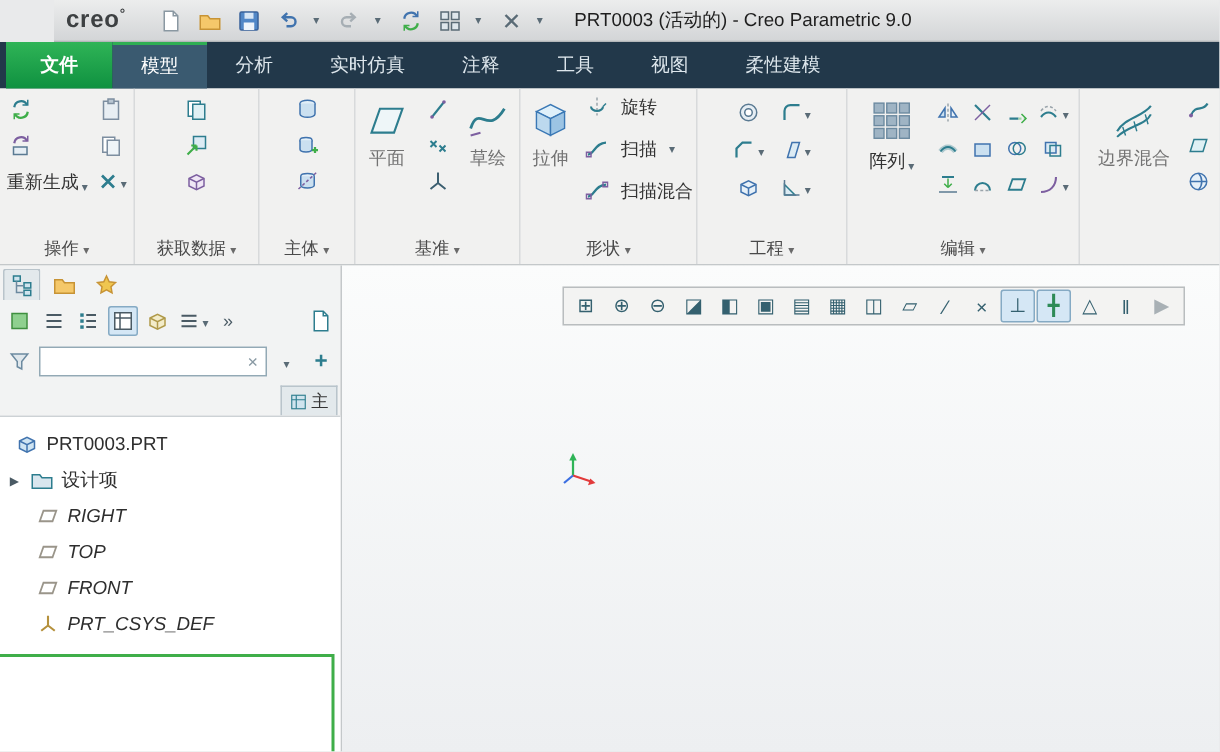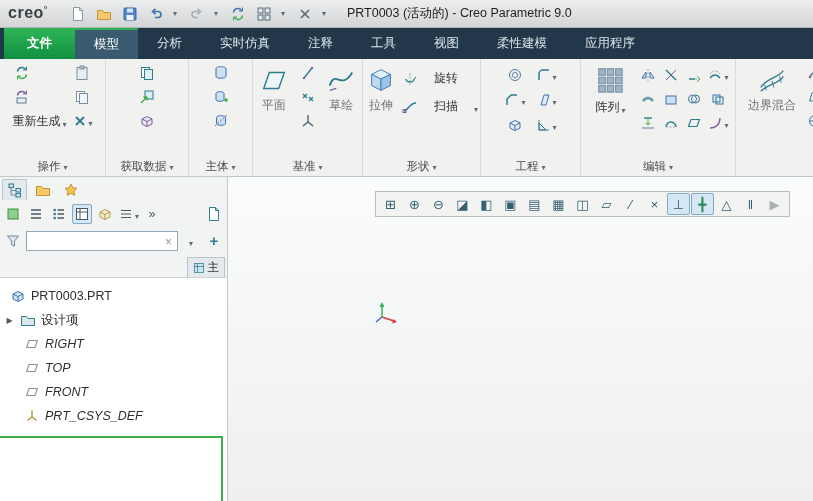--- a/index.html
+++ b/index.html
@@ -1,21 +1,21 @@
 <!DOCTYPE html>
 <html><head>
 <meta charset="utf-8">
 <style>
   *{margin:0;padding:0;box-sizing:border-box;font-family:"Liberation Sans","DejaVu Sans",sans-serif;}
   html,body{width:813px;height:501px;overflow:hidden;background:#e9eaeb;}
   svg{display:block;}
 
   
   .titlebar{height:28px;background:linear-gradient(#eceded,#d3d5d7);border-bottom:1px solid #b4b7ba;
-            display:flex;align-items:center;padding:0 8px;gap:7px;}
+            display:flex;align-items:center;padding:0 8px;gap:7px;margin-left:36px;}
   .logo{font-size:16px;font-weight:bold;color:#3d4042;letter-spacing:.5px;margin-right:14px;}
   .logo sup{font-size:9px;}
   .tb-btn{width:19px;height:19px;display:flex;align-items:center;justify-content:center;border-radius:2px;}
   .caret::after{content:"▾";font-size:8px;color:#5a6b76;line-height:1;}
   .tb-caret{width:8px;display:flex;align-items:center;}
   .title-text{margin-left:10px;font-size:12.5px;color:#1e1e1e;white-space:nowrap;}
 
   
   .tabbar{height:31px;background:#22384a;display:flex;align-items:stretch;padding-left:4px;}
   .tab{display:flex;align-items:center;padding:0 19px;font-size:12.5px;color:#dde6ec;cursor:default;white-space:nowrap;}
@@ -27,26 +27,26 @@
   .group{display:flex;flex-direction:column;border-right:1px solid #d8dadb;flex:0 0 auto;}
   .gc{flex:1;display:flex;align-items:flex-start;justify-content:center;gap:5px;padding:4px 2px 0;}
   .glabel{height:20px;line-height:20px;text-align:center;font-size:11.5px;color:#4a4a4a;}
   .glabel::after{content:"▾";font-size:8px;color:#6a6a6a;margin-left:3px;}
   .col{display:flex;flex-direction:column;gap:4px;align-items:flex-start;}
   .sm{height:20px;min-width:20px;display:flex;align-items:center;justify-content:center;gap:1px;border-radius:2px;}
   .sm.pressed{background:#d5e7f5;border:1px solid #85aac4;}
   .big{display:flex;flex-direction:column;align-items:center;gap:2px;padding-top:2px;width:46px;}
   .blbl{font-size:12px;color:#737373;white-space:nowrap;}
   .blabel{font-size:12px;color:#333;white-space:nowrap;display:flex;align-items:flex-end;gap:2px;margin-top:2px;}
-  .med{display:flex;align-items:flex-end;gap:16px;height:24px;font-size:12px;color:#333;white-space:nowrap;}
+  .med{display:flex;align-items:flex-start;gap:8px;height:24px;font-size:12px;color:#333;white-space:nowrap;}
   .grid2{display:grid;grid-template-columns:repeat(2,auto);gap:5px 10px;padding-top:2px;}
   .grid4{display:grid;grid-template-columns:repeat(4,auto);gap:4px 3px;padding-top:2px;}
   .i16{width:16px;height:16px;}
   .i30{width:30px;height:30px;}
-  .g-operations{width:106px;} .g-getdata{width:83px;} .g-body{width:64px;} .g-datum{width:110px;}
+  .g-operations{width:90px;} .g-getdata{width:83px;} .g-body{width:64px;} .g-datum{width:110px;}
   .g-shapes{width:118px;} .g-engineering{width:100px;} .g-editing{width:155px;} .g-surfaces{width:98px;}
 
   
   .main{display:flex;height:324px;}
 
   
   .navigator{width:228px;background:#f2f3f3;border-right:1px solid #c4c8ca;display:flex;flex-direction:column;}
   .nav-tabs{height:23px;display:flex;gap:3px;padding:2px 2px 0;}
   .nav-tab{width:25px;height:21px;display:flex;align-items:center;justify-content:center;border-radius:2px 2px 0 0;}
   .nav-tab.active{background:#e3e9ec;border:1px solid #b9c4cb;border-bottom:none;}
@@ -147,21 +147,20 @@
 
 <div class="tabbar">
   <div class="tab file">文件</div>
   <div class="tab active">模型</div>
   <div class="tab">分析</div>
   <div class="tab">实时仿真</div>
   <div class="tab">注释</div>
   <div class="tab">工具</div>
   <div class="tab">视图</div>
   <div class="tab">柔性建模</div>
-  <div class="tab">应用程序</div>
 </div>
 
 <div class="ribbon">
 
   <div class="group g-operations">
     <div class="gc">
       <div class="col">
         <span class="sm">
             <svg class="i16" viewBox="0 0 16 16">
               <path d="M3.5 6.5A4.5 4.5 0 0 1 12 5" fill="none" stroke="#2d7d8e" stroke-width="1.5"></path>
@@ -329,20 +328,30 @@
         <div class="med">
           <span>
               <svg class="i16" viewBox="0 0 16 16">
                 <path d="M2 12c4 0 5-8 12-8" fill="none" stroke="#2d7d8e" stroke-width="1.5"></path>
                 <rect x="1" y="10.5" width="3" height="3" fill="none" stroke="#7d5fa0"></rect>
               </svg>
             </span>
           <span>扫描</span>
           <span class="caret"></span>
         </div>
+        <div class="med">
+          <span>
+              <svg class="i16" viewBox="0 0 16 16">
+                <path d="M2 12c4 0 5-8 12-8" fill="none" stroke="#2d7d8e" stroke-width="1.5"></path>
+                <rect x="1" y="10.5" width="3" height="3" fill="none" stroke="#7d5fa0"></rect>
+                <rect x="12" y="2.5" width="3" height="3" fill="none" stroke="#7d5fa0"></rect>
+              </svg>
+            </span>
+          <span>扫描混合</span>
+        </div>
       </div>
     </div>
     <div class="glabel">形状</div>
   </div>
 
   <div class="group g-engineering">
     <div class="gc">
       <div class="grid2">
         <span class="sm">
             <svg class="i16" viewBox="0 0 16 16">

